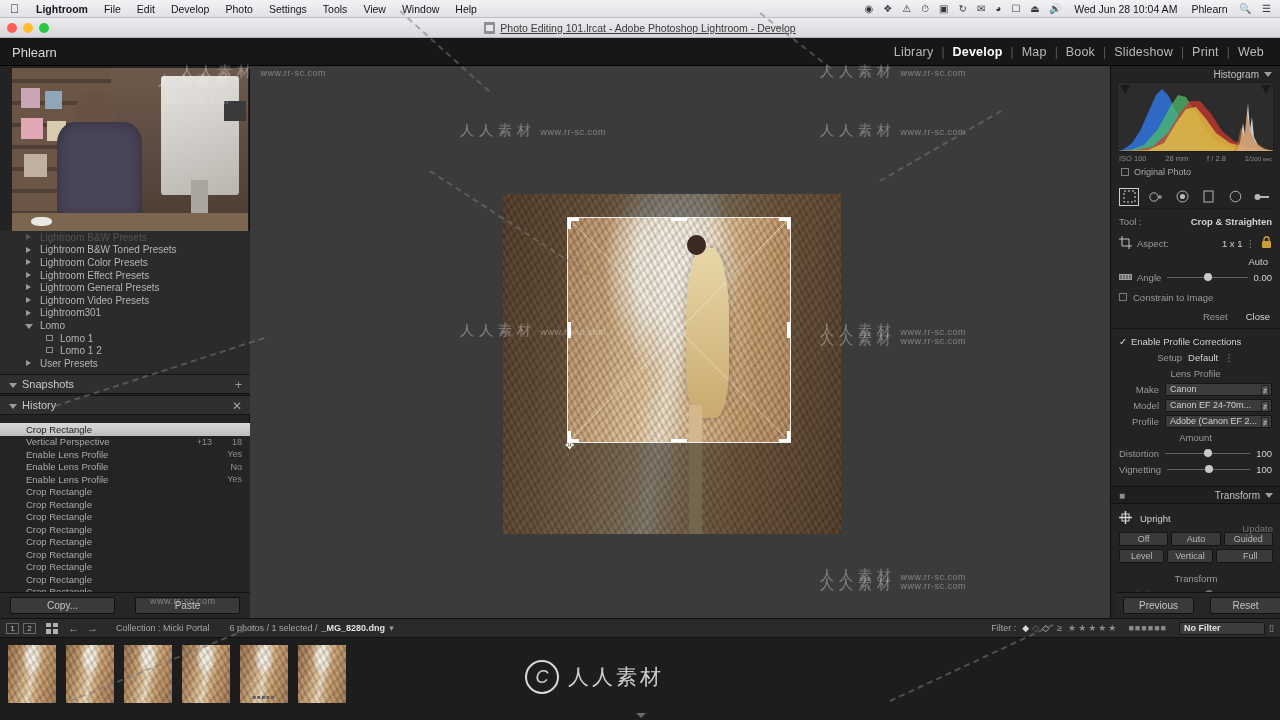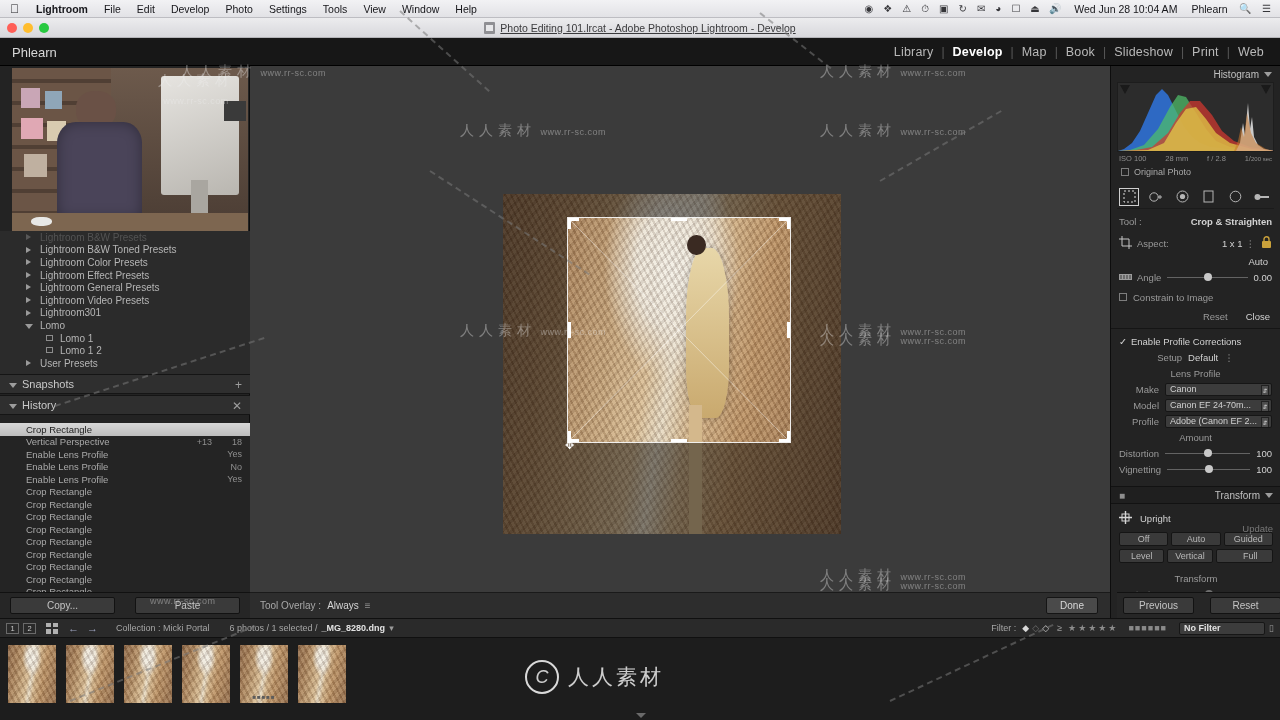--- a/index.html
+++ b/index.html
@@ -486,26 +486,20 @@
       <div class="wm-cn" style="left:570px;top:255px;">
         <span class="cn">人人素材</span>
         <span class="url">www.rr-sc.com</span>
       </div>
       <div class="wm-cn" style="left:570px;top:500px;">
         <span class="cn">人人素材</span>
         <span class="url">www.rr-sc.com</span>
       </div>
     </div>
 
-    <div class="ctoolbar">
-      <span>Tool Overlay :</span>
-      <span style="color:#d5d5d5;margin-left:6px;">Always</span>
-      <span style="margin-left:6px;color:#8e8e8e;">≡</span>
-      <div class="done-btn">Done</div>
-    </div>
   </div>
 
   <div class="rightpanel">
 
     <div class="rp-head">
       <span>Histogram</span>
       <span class="caret"></span>
     </div>
 
     <div class="histo">

